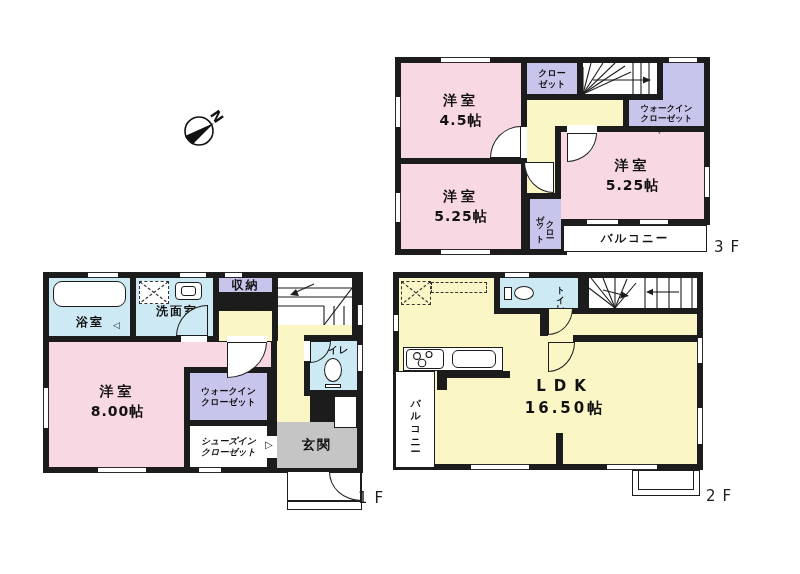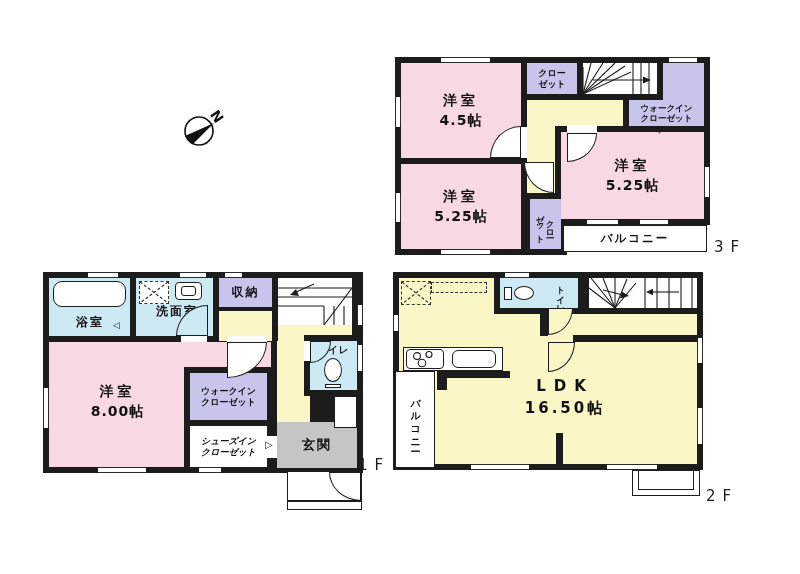--- a/index.html
+++ b/index.html
@@ -218,21 +218,21 @@
     <svg style="left:139px;top:281px;" width="30" height="23" viewBox="0 0 30 23">
       <line x1="1" y1="1" x2="29" y2="22" stroke="#333" stroke-width="1.1" stroke-dasharray="3,2"></line>
       <line x1="29" y1="1" x2="1" y2="22" stroke="#333" stroke-width="1.1" stroke-dasharray="3,2"></line>
     </svg>
     <div class="fixture" style="left:175px;top:282px;width:27px;height:18px;border-radius:4px;"></div>
     <div class="fixture" style="left:181px;top:286px;width:15px;height:10px;border-radius:3px;border-width:1.1px;"></div>
     <div class="room" style="left:148px;top:304px;width:58px;height:15px;background:transparent;">
       <span class="mid">洗面室</span>
     </div>
 
-    <div class="room purple" style="left:219px;top:278px;width:53px;height:29px;">
+    <div class="room purple" style="left:219px;top:278px;width:53px;height:14px;">
       <span class="mid">収納</span>
     </div>
     <div class="mark" style="left:225px;top:306px;font-size:8px;">▽</div>
     <div class="mark" style="left:257px;top:306px;font-size:8px;">▽</div>
 
     <div class="room white" style="left:278px;top:278px;width:74px;height:47px;"></div>
     <svg style="left:278px;top:278px;" width="74" height="47" viewBox="0 0 74 47">
       <g stroke="#1c1c1c" stroke-width="1.1" fill="none">
         <line x1="0" y1="10" x2="74" y2="10"></line>
           <line x1="0" y1="19" x2="74" y2="19"></line>
@@ -296,16 +296,16 @@
     <div class="win h" style="left:98px;top:467px;width:48px;height:6px;"></div>
     <div class="win h" style="left:199px;top:467px;width:22px;height:6px;"></div>
     <div class="win v" style="left:43px;top:388px;width:6px;height:40px;"></div>
     <div class="win v" style="left:357px;top:305px;width:6px;height:20px;"></div>
     <div class="win v" style="left:357px;top:345px;width:6px;height:26px;"></div>
 
     <div class="thin" style="left:287px;top:471px;width:75px;height:30px;border-width:1.2px;"></div>
     <div class="arc" style="left:329px;top:472px;width:32px;height:29px;border-radius:0 0 0 100%;"></div>
     <div class="thin" style="left:287px;top:501px;width:75px;height:9px;border-width:1.2px;"></div>
 
-    <div class="flabel" style="left:358px;top:456px;">1F</div>
+    <div class="flabel" style="left:358px;top:489px;">1F</div>
   </div>
 
 </div>
 
 </body></html>

